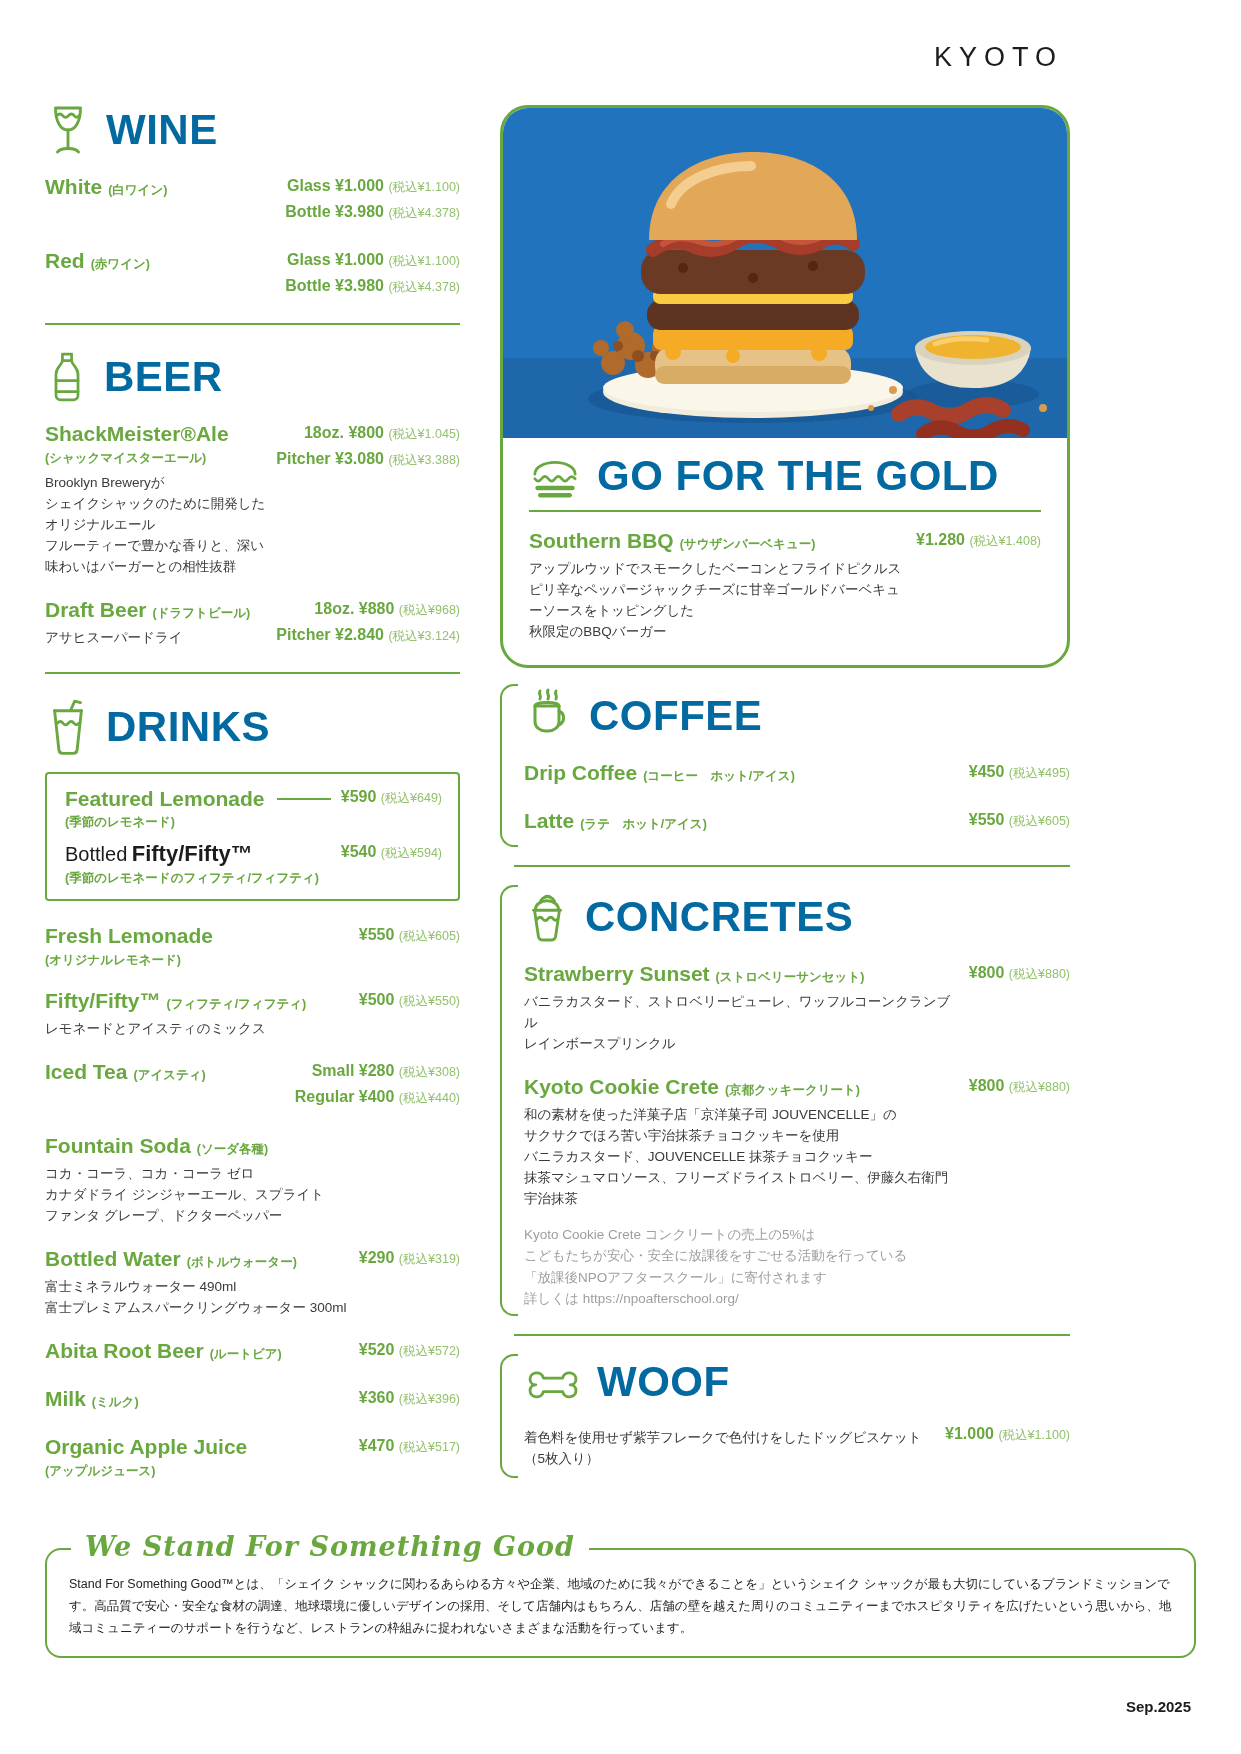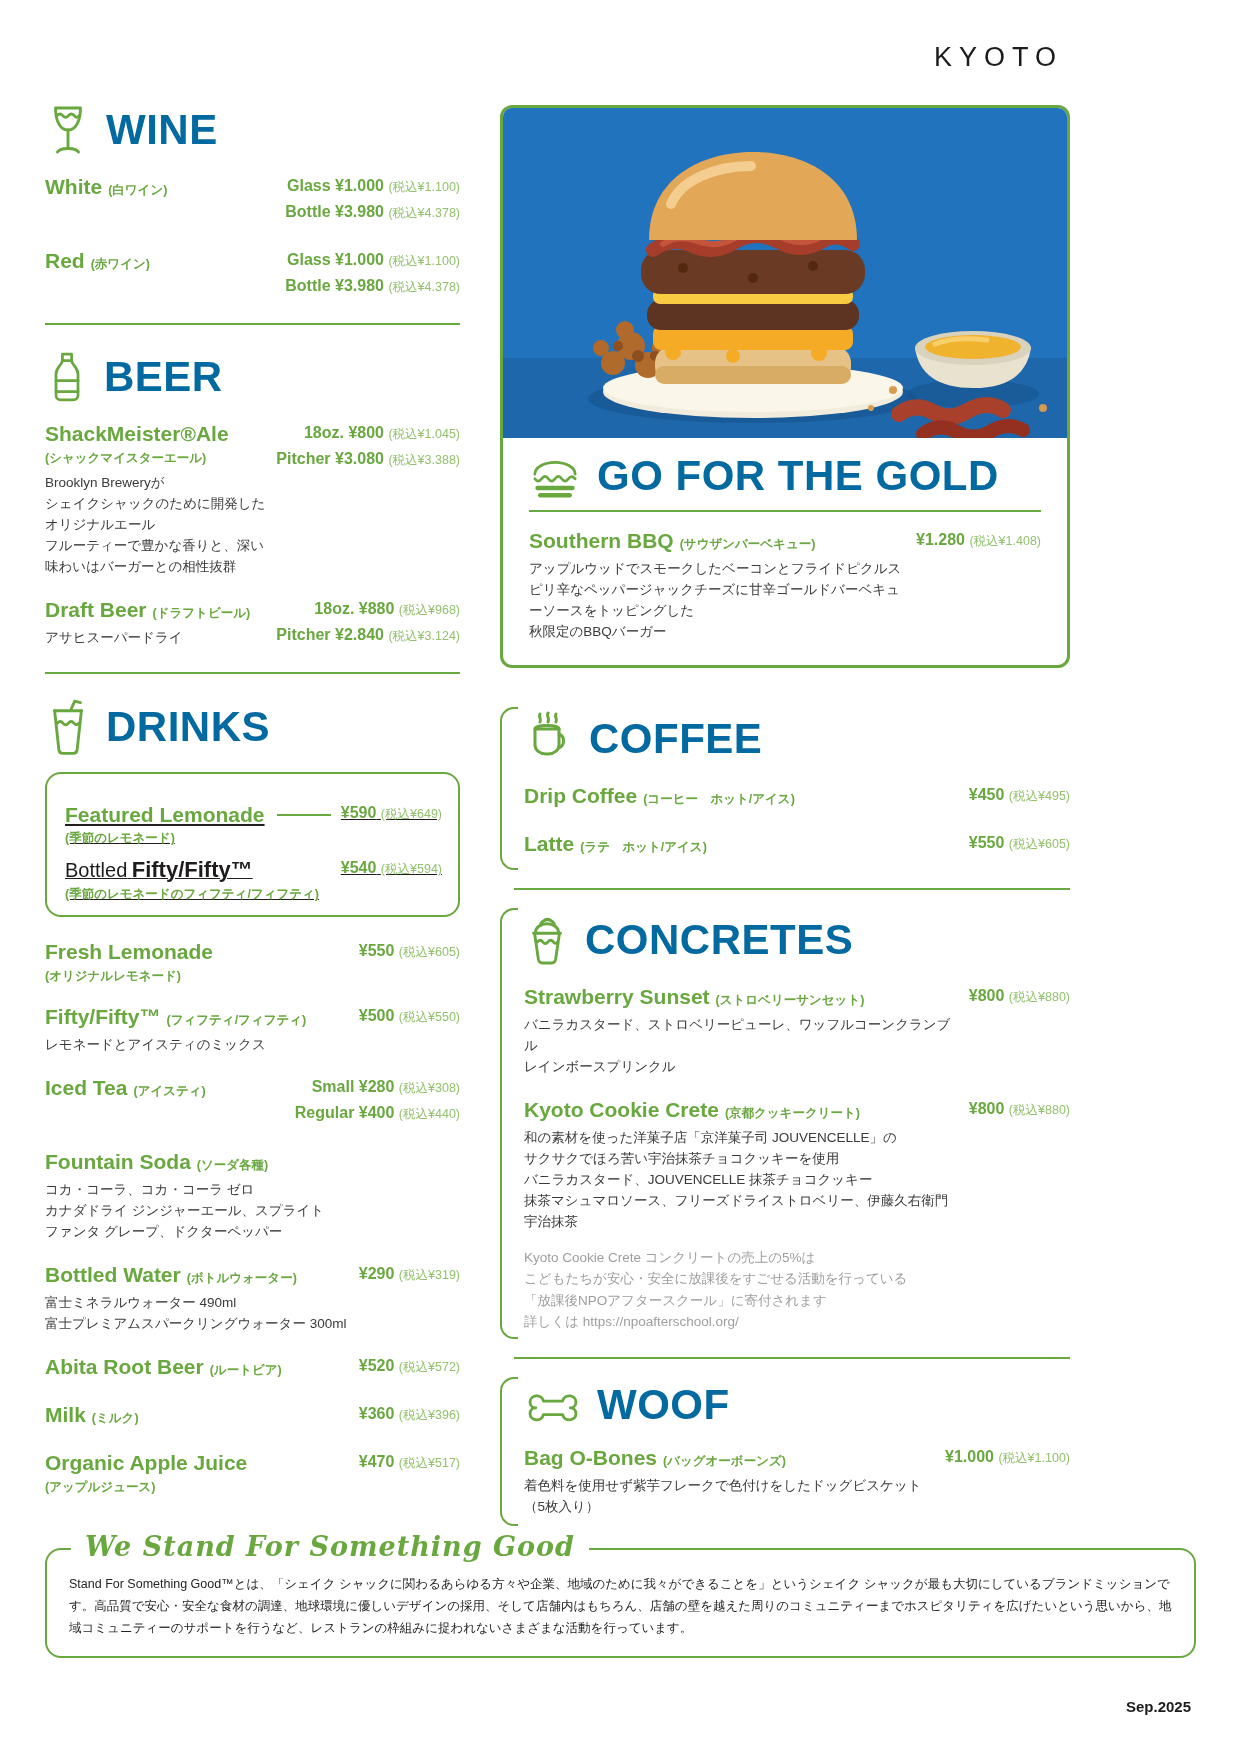--- a/index.html
+++ b/index.html
@@ -35,32 +35,32 @@
   .name{color:var(--green);font-weight:bold;font-size:21px;line-height:1.2;}
   .jp{color:var(--green);font-weight:bold;font-size:12.5px;margin-left:6px;}
   .jpb{color:var(--green);font-weight:bold;font-size:12.5px;margin-top:4px;}
   .desc{font-size:13.5px;color:var(--desc);line-height:1.55;margin-top:6px;}
   .prices{text-align:right;flex:none;padding-top:3px;}
   .pline{white-space:nowrap;margin-bottom:7px;}
   .pa{color:var(--green);font-weight:bold;font-size:16px;}
   .tax{color:var(--green-soft);font-weight:normal;font-size:12.5px;}
 
   
-  .featured{border:2.5px solid var(--green);border-radius:16px;padding:28px 16px 12px 18px;margin:0 0 22px;text-decoration:underline;}
+  .featured{border:2.5px solid var(--green);border-radius:4px;padding:12px 16px 12px 18px;margin:0 0 22px;}
   .fitem{display:flex;align-items:flex-start;}
   .leader{flex:1;border-top:2.5px solid var(--green);margin:12px 10px 0 12px;}
   .fspacer{flex:1;}
   .fprefix{color:#1e1b1c;font-weight:normal;font-size:20px;}
   .fbold{color:#1e1b1c;font-weight:bold;font-size:22px;}
   .fitem .prices{padding-top:2px;}
   .featured .jpb{margin:3px 0 10px;}
   .featured .jpb:last-child{margin-bottom:0;}
 
   
-  .gold-box{border:3px solid var(--green);border-radius:12px;overflow:hidden;margin-bottom:35px;}
+  .gold-box{border:3px solid var(--green);border-radius:28px;overflow:hidden;margin-bottom:12px;}
   .gold-photo{height:330px;}
   .gold-photo svg{display:block;}
   .gold-content{padding:14px 26px 22px;}
   .gold-head{display:flex;align-items:center;gap:16px;border-bottom:2.5px solid var(--green);padding-bottom:10px;margin-bottom:16px;}
   .gold-content .item{margin-bottom:0;}
 
   
   .rsection{position:relative;padding:6px 0 10px 14px;}
   .rsection::before{content:"";position:absolute;left:0;top:4px;bottom:4px;width:16px;
     border:2.5px solid var(--green);border-right:none;border-radius:14px 0 0 14px;}
@@ -444,21 +444,20 @@
     <div class="rsection">
       <div class="inner">
         <div class="sec-head">
           <svg class="icon" width="58" height="44" viewBox="0 0 60 46">
             <path d="M20 19 C18 11 6 12 6 20 C6 24 9 26 12 26 C9 26 6 28 6 32 C6 40 18 41 20 33 L40 33 C42 41 54 40 54 32 C54 28 51 26 48 26 C51 26 54 24 54 20 C54 12 42 11 40 19 Z"></path>
           </svg>
           <span class="sec-title">WOOF</span>
         </div>
         <div class="item" style="margin-bottom:2px;">
           <div class="ileft">
-            <div><span class="name">Bag O-Bones</span><span class="jp">(バッグオーボーンズ)</span></div>
             <div class="desc">
                 <div>着色料を使用せず紫芋フレークで色付けをしたドッグビスケット（5枚入り）</div>
               </div>
           </div>
           <div class="prices">
             <div class="pline"><span class="pa">¥1.000</span> <span class="tax">(税込¥1.100)</span></div>
           </div>
         </div>
       </div>
     </div>

